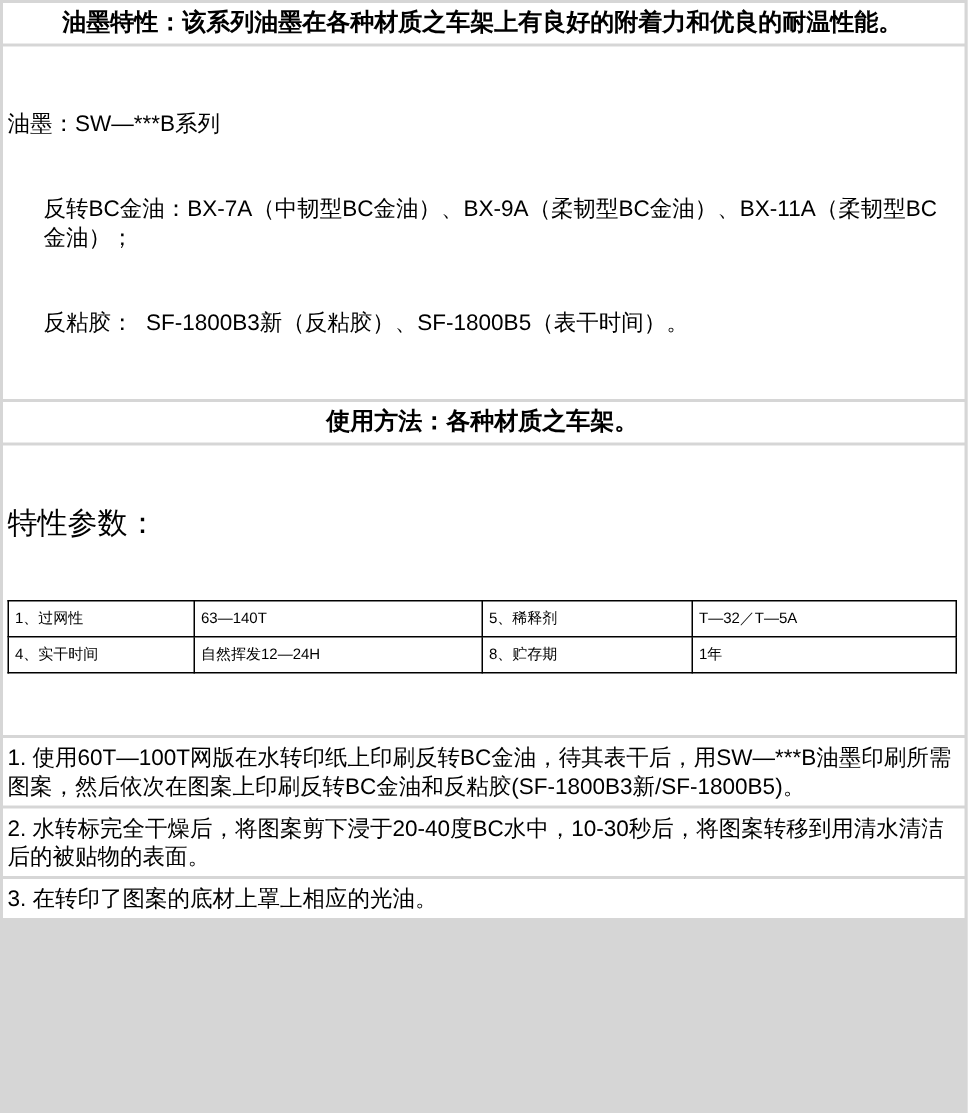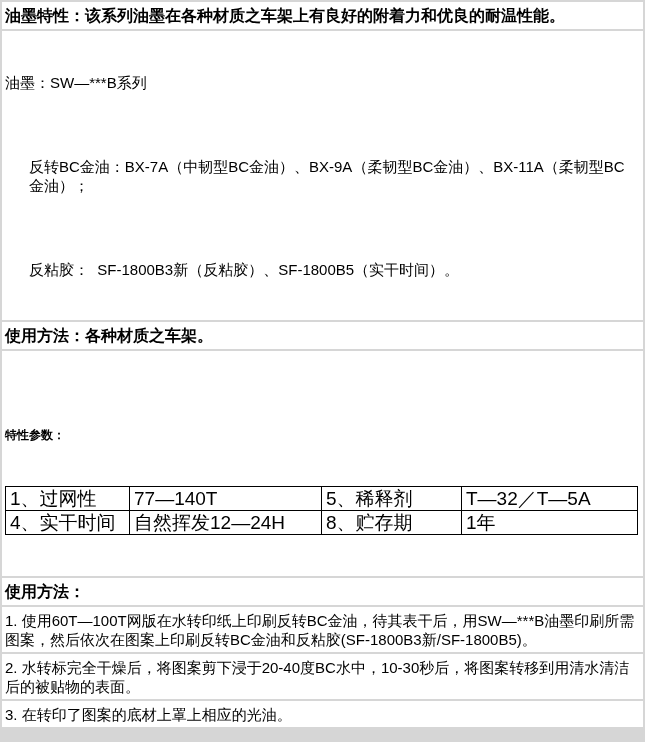--- a/index.html
+++ b/index.html
@@ -21,37 +21,37 @@
     background: #ffffff;
     padding: 4px 5px 3px 3px;
     font-size: 15px;
     line-height: 19px;
     white-space: pre-wrap;
   }
   .row.heading {
     font-weight: bold;
     font-size: 16px;
     line-height: 20px;
+    text-align: center;
   }
-  .ink-line { padding-left: 24px; margin-top: 27px; }
+  .ink-line { padding-left: 24px; }
   .params-heading {
-    font-weight: bold;
-    font-size: 12px;
+    font-weight: normal;
+    font-size: 20px;
     line-height: 20px;
     padding-bottom: 3px;
-    margin-top: 32px;
   }
   table.params {
     width: 100%;
     border-collapse: collapse;
     table-layout: fixed;
   }
   table.params td {
     border: 1px solid #000;
-    font-size: 19px;
+    font-size: 10px;
     line-height: 18px;
     padding: 2px 2px 2px 4px;
     height: 24px;
     white-space: pre-wrap;
     overflow: hidden;
     vertical-align: middle;
   }
   col.c1 { width: 124px; }
   col.c2 { width: 192px; }
   col.c3 { width: 140px; }
@@ -60,44 +60,43 @@
 </head>
 <body>
 
 <div class="page">
 
   <div class="row heading">油墨特性：该系列油墨在各种材质之车架上有良好的附着力和优良的耐温性能。</div>
 
   <div class="row">
     <div>油墨：SW—***B系列</div>
     <div class="ink-line">反转BC金油：BX-7A（中韧型BC金油）、BX-9A（柔韧型BC金油）、BX-11A（柔韧型BC金油）；</div>
-    <div class="ink-line">反粘胶：  SF-1800B3新（反粘胶）、SF-1800B5（实干时间）。</div>
+    <div class="ink-line">反粘胶：  SF-1800B3新（反粘胶）、SF-1800B5（表干时间）。</div>
   </div>
 
   <div class="row heading">使用方法：各种材质之车架。</div>
 
   <div class="row">
     <div class="params-heading">特性参数：</div>
     <table class="params">
       <colgroup><col class="c1"><col class="c2"><col class="c3"><col class="c4"></colgroup>
       <tbody>
         <tr>
           <td>1、过网性</td>
-          <td>77—140T</td>
+          <td>63—140T</td>
           <td>5、稀释剂</td>
           <td>T—32／T—5A</td>
         </tr>
         <tr>
           <td>4、实干时间</td>
           <td>自然挥发12—24H</td>
           <td>8、贮存期</td>
           <td>1年</td>
         </tr>
       </tbody>
     </table>
   </div>
 
-  <div class="row heading">使用方法：</div>
   <div class="row">1. 使用60T—100T网版在水转印纸上印刷反转BC金油，待其表干后，用SW—***B油墨印刷所需图案，然后依次在图案上印刷反转BC金油和反粘胶(SF-1800B3新/SF-1800B5)。</div>
   <div class="row">2. 水转标完全干燥后，将图案剪下浸于20-40度BC水中，10-30秒后，将图案转移到用清水清洁后的被贴物的表面。</div>
   <div class="row">3. 在转印了图案的底材上罩上相应的光油。</div>
 
 </div>
 
 </body></html>

